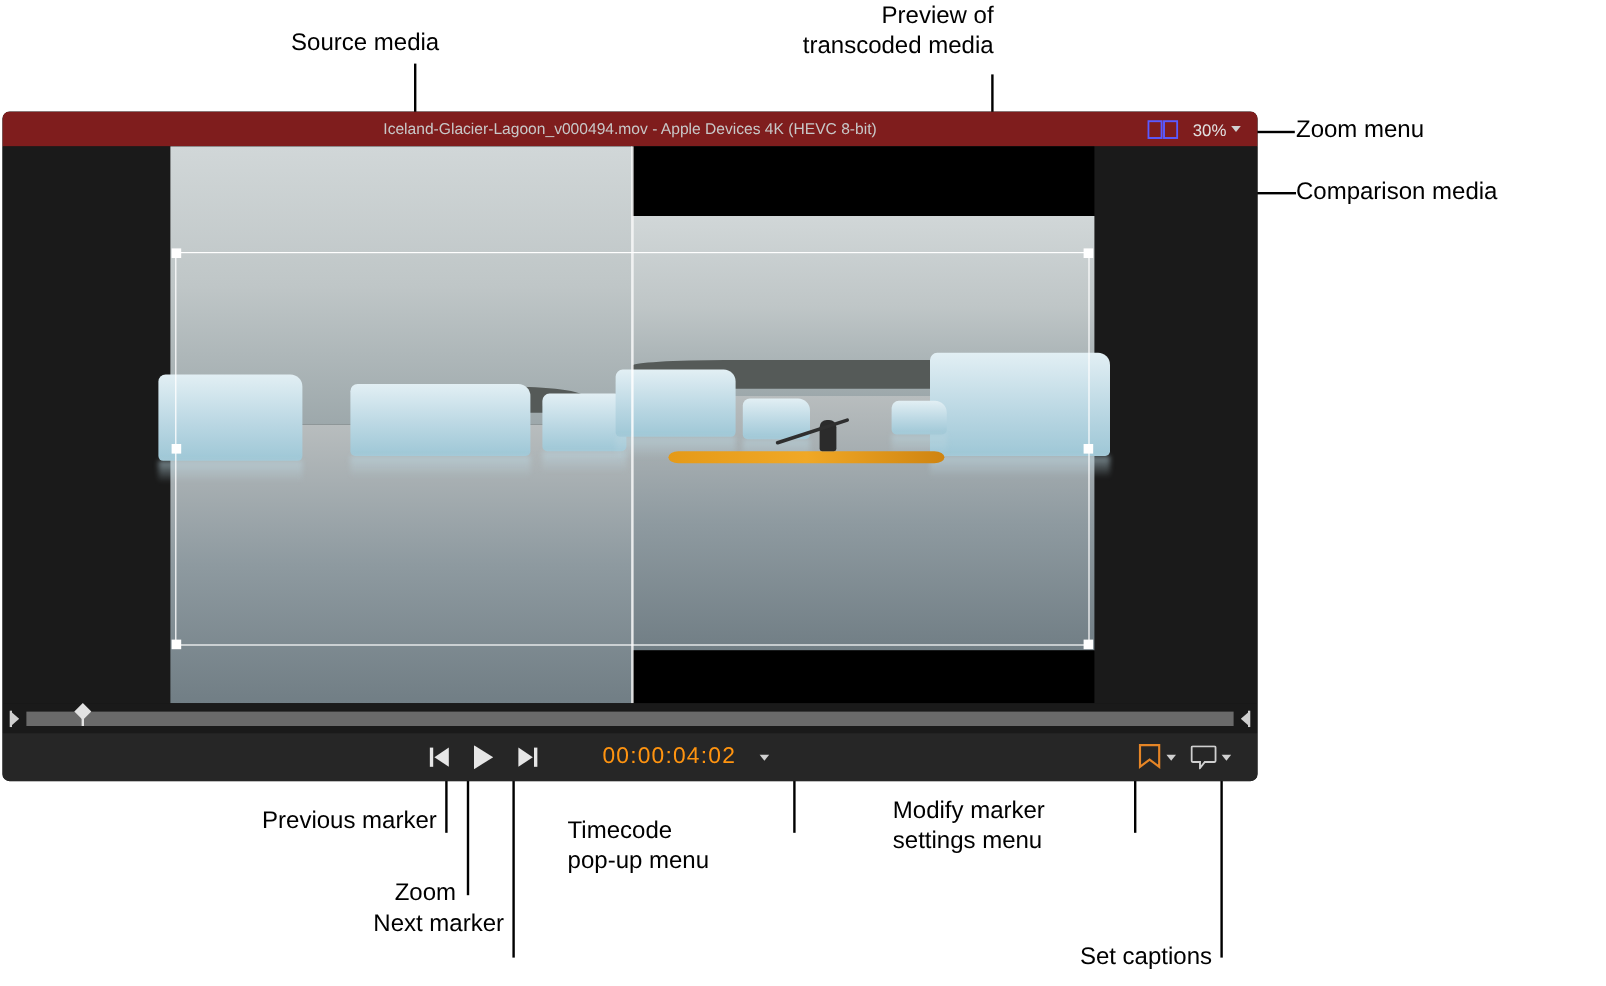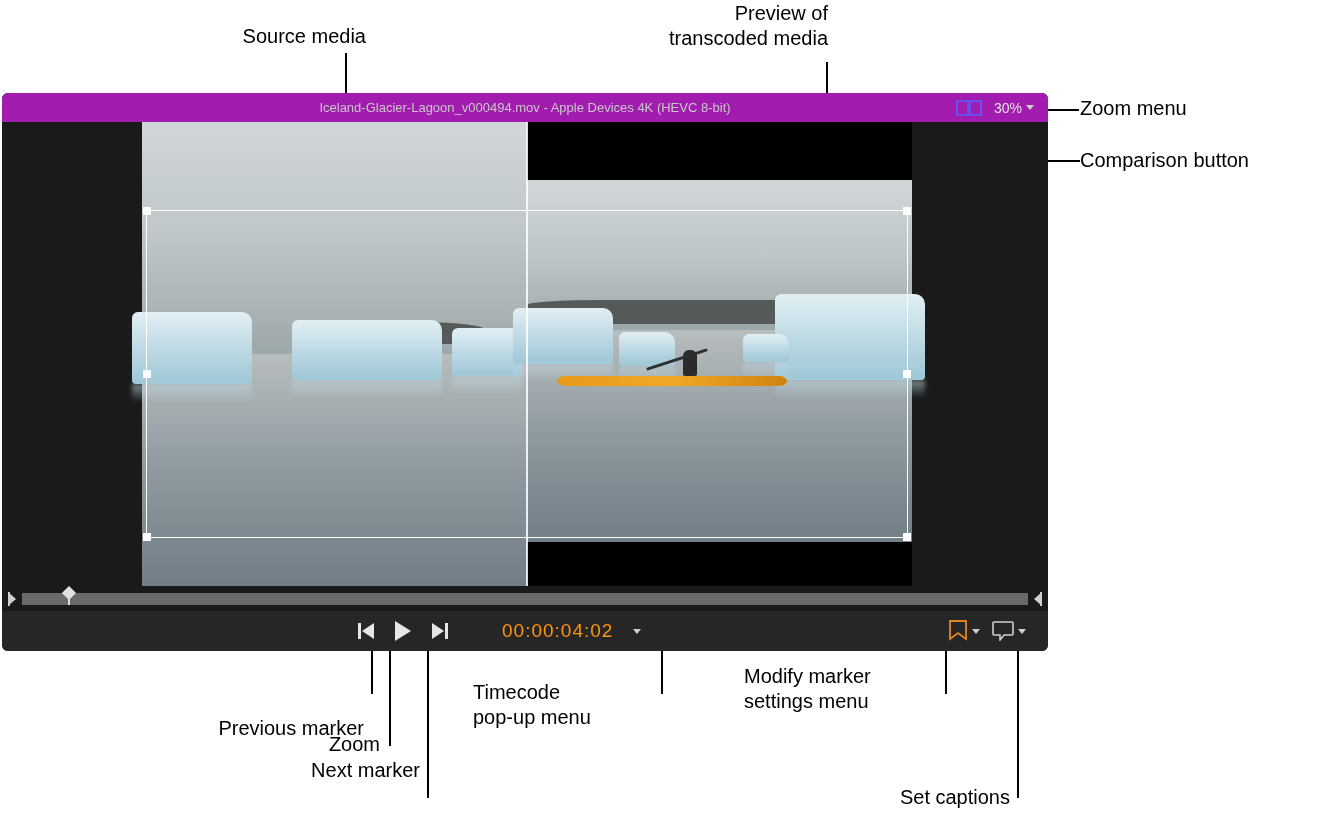--- a/index.html
+++ b/index.html
@@ -31,21 +31,21 @@
       left: 2px;
       top: 93px;
       width: 1046px;
       height: 558px;
       background: #1a1a1a;
       border-radius: 6px;
       overflow: hidden;
     }
     .titlebar {
       height: 29px;
-      background: #a21caf;
+      background: #7f1d1d;
       display: flex;
       align-items: center;
       justify-content: center;
       position: relative;
       color: #c8c8c8;
       font-size: 13px;
     }
     .titlebar-text {
       position: absolute;
       left: 50%;
@@ -226,23 +226,23 @@
     }
     .marker-outline svg, .caption-icon svg { display: block; }
   </style>
 </head>
 <body>
 
 <div class="label right" style="left:156px; top:24px; width:210px;">Source media</div>
 <div class="label right" style="left:560px; top:1px; width:268px; white-space:pre-line;">Preview of
 transcoded media</div>
 <div class="label" style="left:1080px; top:96px;">Zoom menu</div>
-<div class="label" style="left:1080px; top:148px;">Comparison button</div>
-
-<div class="label right" style="left:100px; top:716px; width:264px;">Previous marker</div>
+<div class="label" style="left:1080px; top:148px;">Comparison media</div>
+
+<div class="label right" style="left:100px; top:672px; width:264px;">Previous marker</div>
 <div class="label right" style="left:200px; top:732px; width:180px;">Zoom</div>
 <div class="label right" style="left:200px; top:758px; width:220px;">Next marker</div>
 <div class="label center" style="left:473px; top:680px; width:200px; white-space:pre-line;">Timecode
 pop-up menu</div>
 <div class="label center" style="left:744px; top:664px; width:210px; white-space:pre-line;">Modify marker
 settings menu</div>
 <div class="label right" style="left:810px; top:785px; width:200px;">Set captions</div>
 
 <div class="callout-line" style="left:345px; top:53px; width:2px; height:42px;"></div>
 <div class="callout-line" style="left:826px; top:62px; width:2px; height:122px;"></div>

